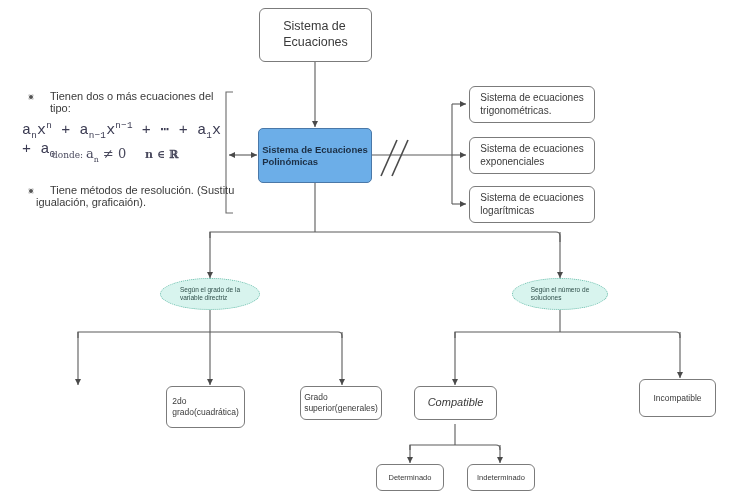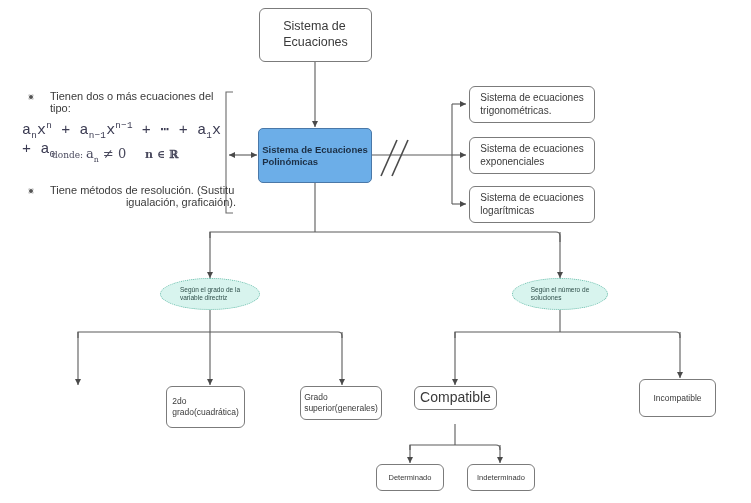--- a/index.html
+++ b/index.html
@@ -163,39 +163,39 @@
     <span>donde:</span>
     <span style="font-size:13px;">a<sub style="font-size:0.6em">n</sub> ≠ 0</span>
     <span style="font-size:11px; margin-left:16px; font-weight:bold;">n ∈ ℝ</span>
   </div>
 
   <div class="plain" style="left:28px; top:184px; width:208px; font-size:11px;">
     <div class="bullet-line clip" style="width:206px;">
       <span class="bullet-dot"></span>
       <span>Tiene métodos de resolución. (Sustitución,</span>
     </div>
-    <div style="text-align:right; padding-left:8px;">igualación, graficaión).</div>
+    <div style="text-align:left; padding-left:8px;">igualación, graficaión).</div>
   </div>
 
   <div class="node box" style="left:469px; top:86px; width:126px; height:37px; font-size:10px;">Sistema de ecuaciones
 trigonométricas.</div>
   <div class="node box" style="left:469px; top:137px; width:126px; height:37px; font-size:10px;">Sistema de ecuaciones
 exponenciales</div>
   <div class="node box" style="left:469px; top:186px; width:126px; height:37px; font-size:10px;">Sistema de ecuaciones
 logarítmicas</div>
 
   <div class="node pill" style="left:160px; top:278px; width:100px; height:32px; font-size:6.5px;">Según el grado de la
 variable directriz</div>
   <div class="node pill" style="left:512px; top:278px; width:96px; height:32px; font-size:6.5px;">Según el número de
 soluciones</div>
 
   <div class="node box" style="left:166px; top:386px; width:79px; height:42px; font-size:8.5px;">2do
 grado(cuadrática)</div>
   <div class="node box" style="left:300px; top:386px; width:82px; height:34px; font-size:8.5px;">Grado
 superior(generales)</div>
 
-  <div class="node box" style="left:414px; top:386px; width:83px; height:24px; font-size:14px;">Compatible</div>
+  <div class="node box" style="left:414px; top:386px; width:83px; height:34px; font-size:11px;font-style:italic;">Compatible</div>
   <div class="node box" style="left:639px; top:379px; width:77px; height:38px; font-size:8.5px;">Incompatible</div>
 
   <div class="node box" style="left:376px; top:464px; width:68px; height:27px; font-size:7.5px;">Determinado</div>
   <div class="node box" style="left:467px; top:464px; width:68px; height:27px; font-size:7.5px;">Indeterminado</div>
 
 </div>
 
 </body></html>

